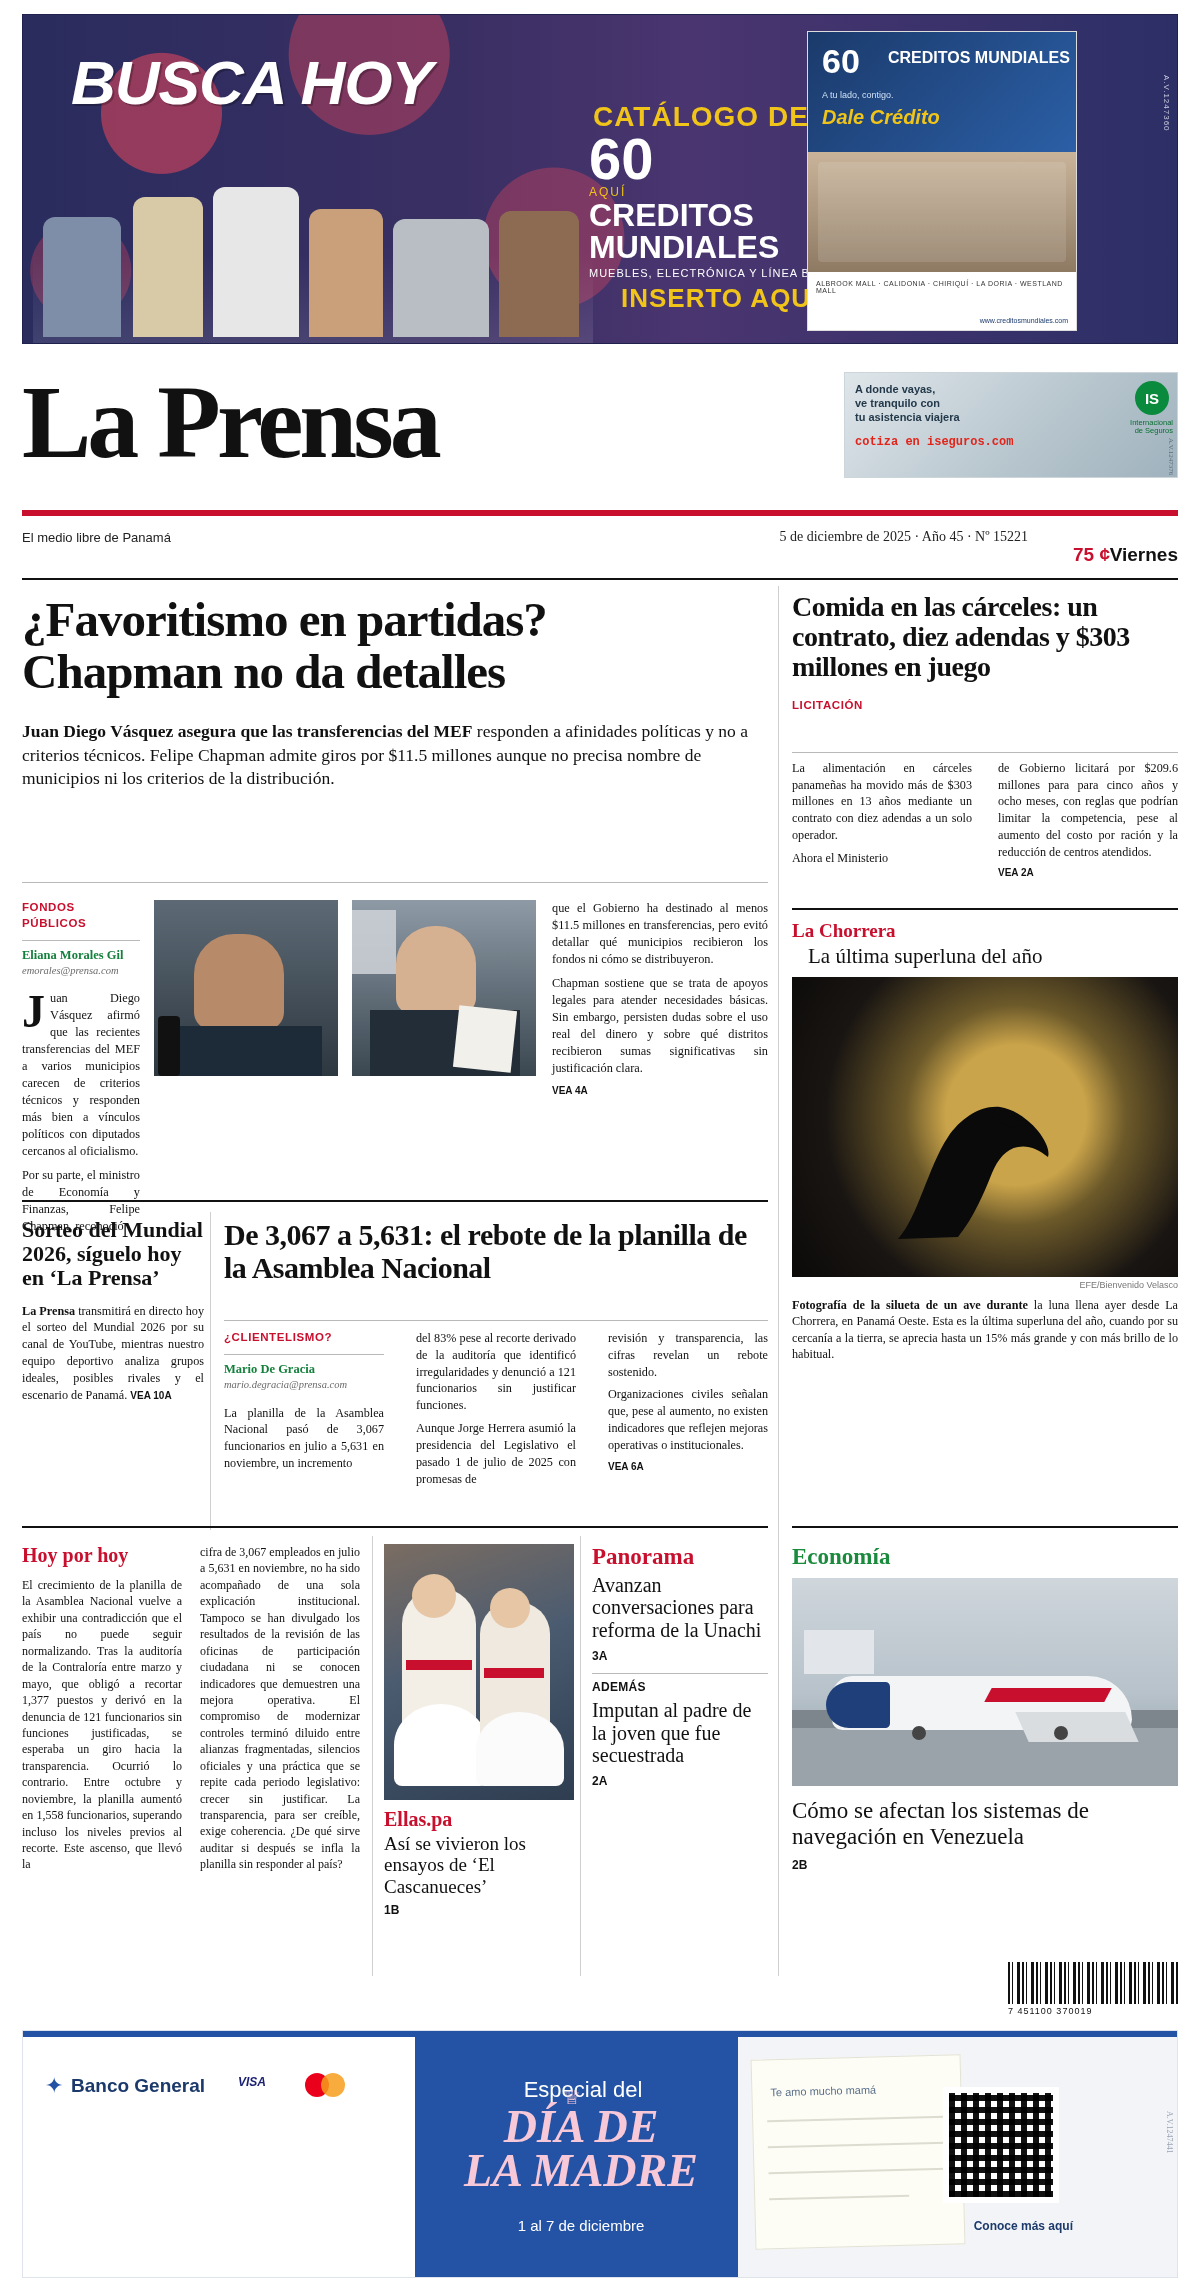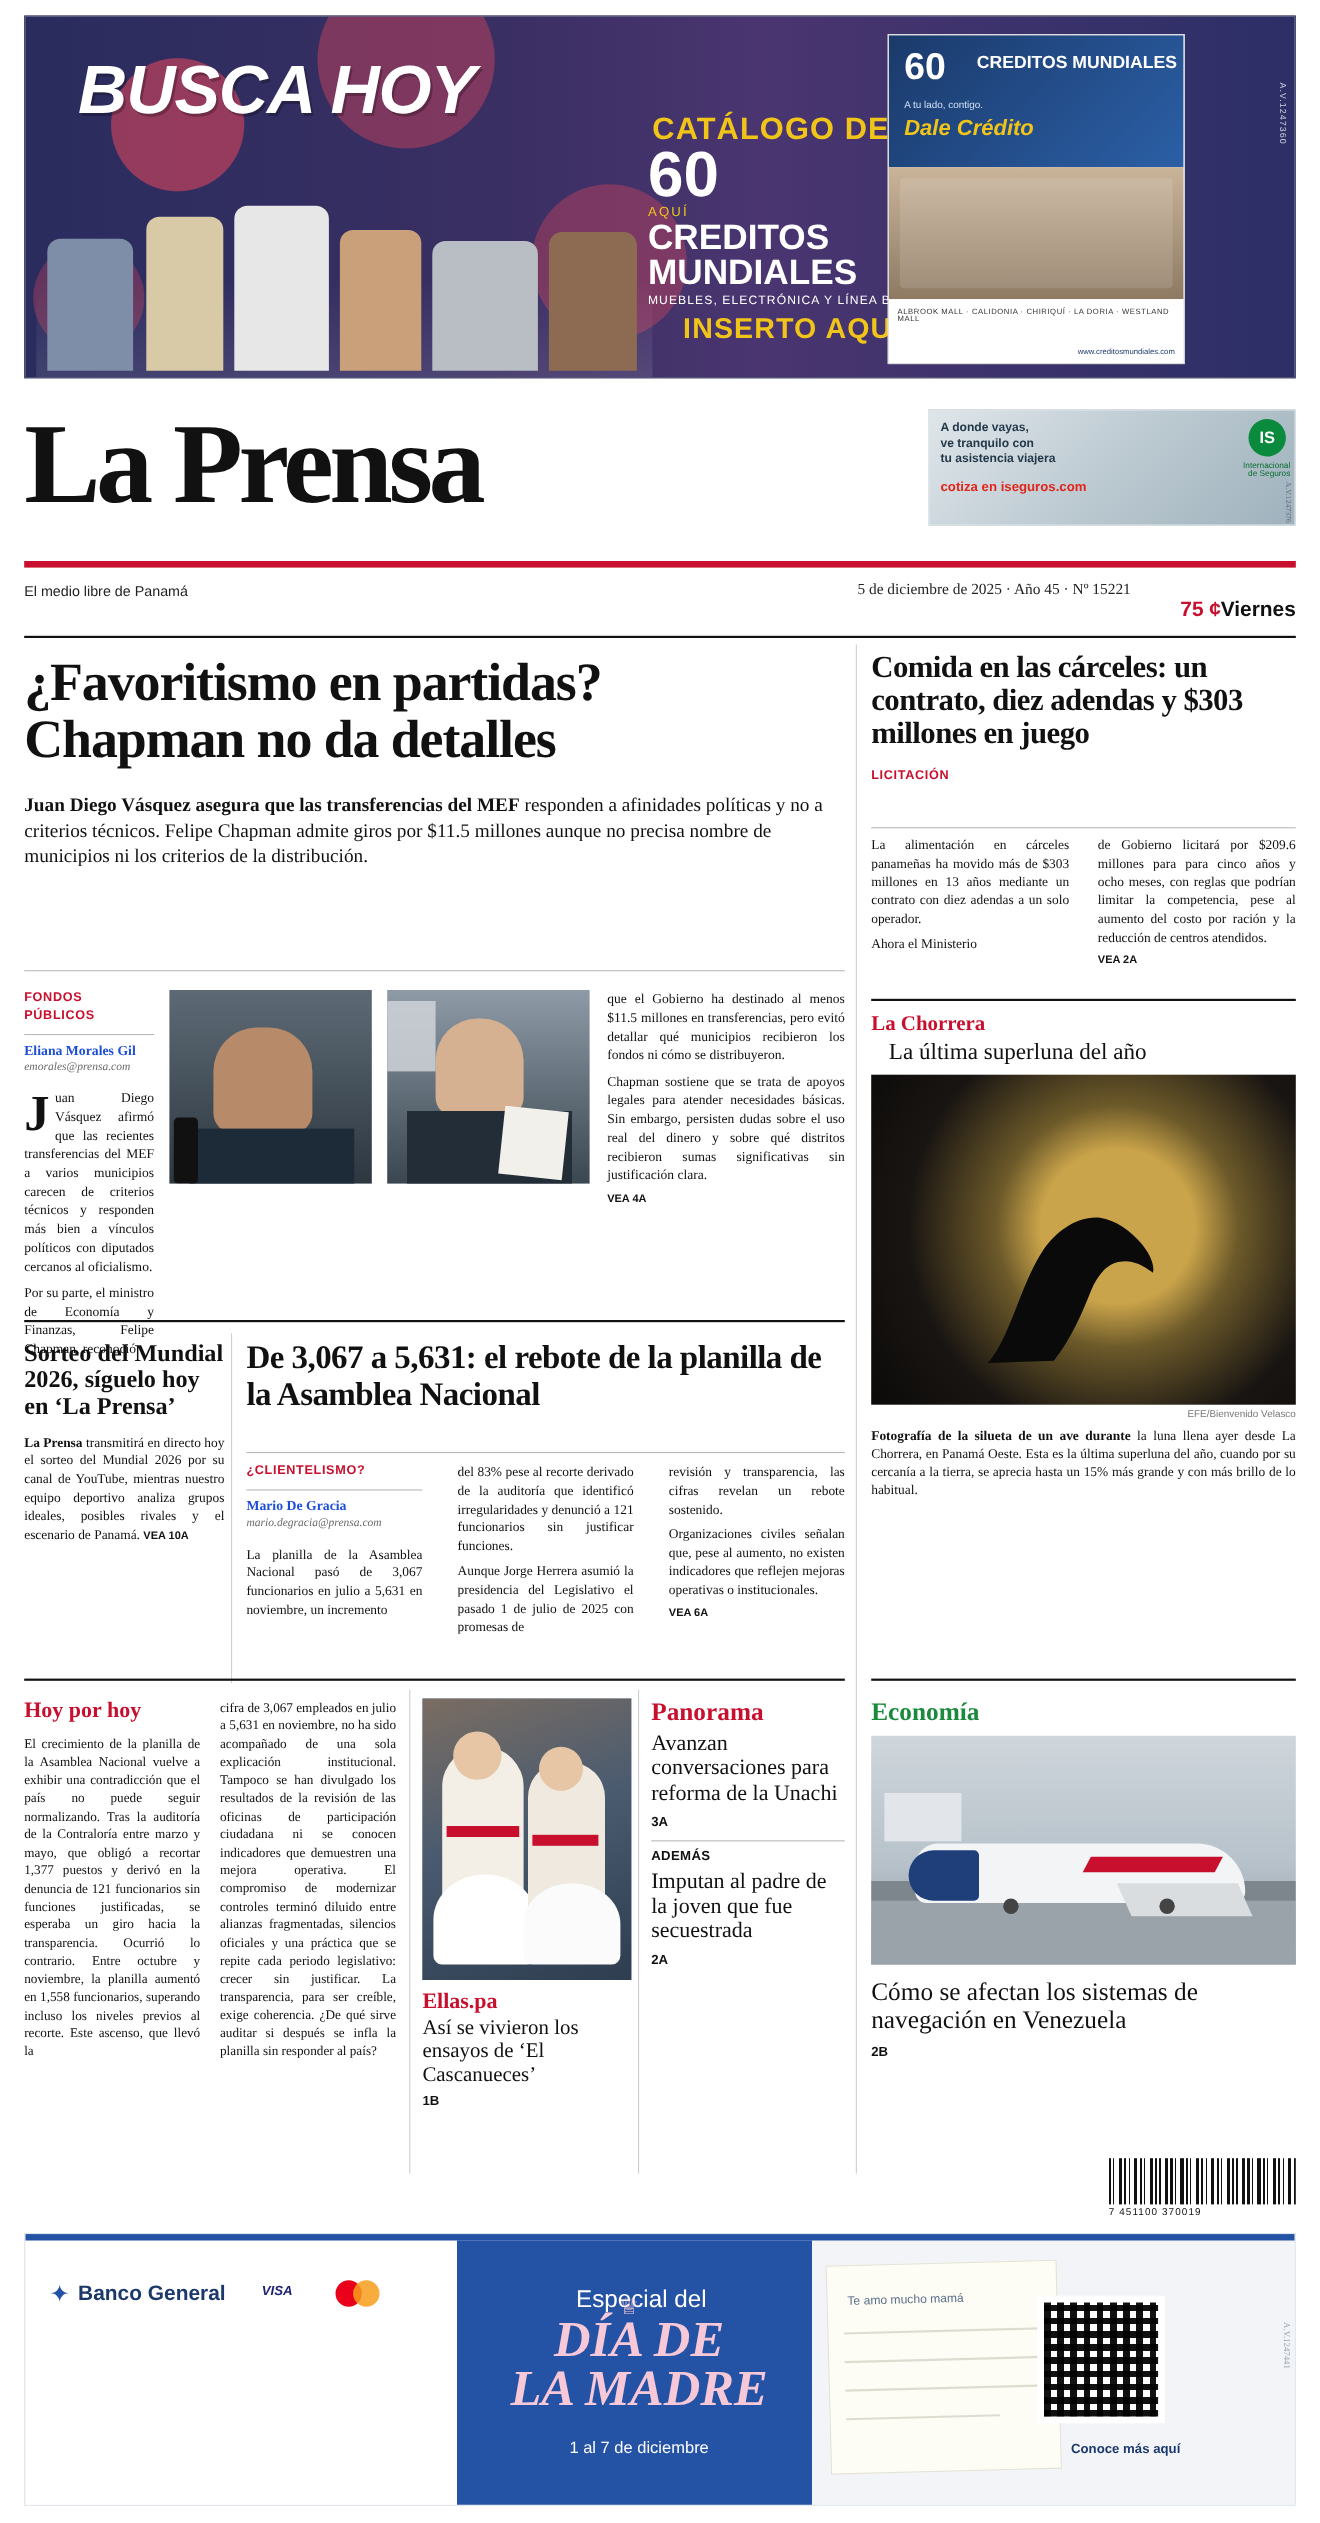--- a/index.html
+++ b/index.html
@@ -84,21 +84,21 @@
     font-family:"Liberation Serif", serif; font-weight:bold;
     font-size:104px; letter-spacing:-4px; line-height:1; color:#111;
     position:absolute; left:0; top:10px;
   }
   .ins-ad {
     position:absolute; right:0; top:12px; width:334px; height:106px;
     background:linear-gradient(135deg,#dfe6ea 0%, #b9c7cf 55%, #9fb2bd 100%);
     border:1px solid #cbd5da; overflow:hidden;
   }
   .ins-ad .txt { position:absolute; left:10px; top:10px; font-family:"Liberation Sans",sans-serif; font-size:11px; color:#23394a; line-height:1.25; font-weight:bold;}
-  .ins-ad .cotiza { position:absolute; left:10px; top:62px; font-family:Liberation Sans, sans-serif; font-size:12px; color:#e1251b; font-weight:bold;}
+  .ins-ad .cotiza { position:absolute; left:10px; top:62px; font-family:Liberation Mono, monospace; font-size:12px; color:#e1251b; font-weight:bold;}
   .ins-ad .badge { position:absolute; right:8px; top:8px; width:34px; height:34px; border-radius:50%; background:#0a8a3c; color:#fff; font-family:"Liberation Sans",sans-serif; font-weight:bold; font-size:15px; display:flex; align-items:center; justify-content:center;}
   .ins-ad .badge-sub { position:absolute; right:4px; top:46px; font-family:"Liberation Sans",sans-serif; font-size:7.5px; color:#0a6e31; text-align:right; line-height:1.1;}
   .ins-ad .code { position:absolute; right:2px; bottom:2px; font-size:7px; color:#5d6e79; writing-mode:vertical-rl;}
 
   .red-rule { position:absolute; left:22px; top:510px; width:1156px; height:6px; background:#c8102e; }
   .mast-meta { position:absolute; left:22px; top:522px; width:1156px; height:40px; font-family:"Liberation Sans", sans-serif; }
   .mast-meta .slogan { position:absolute; left:0; top:8px; font-size:13px; color:#222; }
   .mast-meta .date { position:absolute; right:150px; top:7px; font-size:14px; color:#222; font-family:"Liberation Serif",serif;}
   .mast-meta .price { position:absolute; right:68px; top:22px; font-size:19px; font-weight:bold; color:#c8102e; }
   .mast-meta .day { position:absolute; right:0; top:22px; font-size:19px; font-weight:bold; color:#111; }
@@ -116,21 +116,21 @@
     font-size:49px; line-height:1.06; letter-spacing:-1px; color:#111;
   }
   .lead .deck {
     margin-top:22px; font-size:17.5px; line-height:1.36; color:#111;
   }
   .lead .deck b { font-weight:bold; }
   .kicker {
     font-family:"Liberation Sans", sans-serif; font-weight:bold;
     font-size:11.5px; color:#c8102e; letter-spacing:.6px;
   }
-  .byline { font-family:"Liberation Serif", serif; font-weight:bold; font-size:12.5px; color:#1d4ed8; margin-top:6px;}
+  .byline { font-family:"Liberation Serif", serif; font-weight:bold; font-size:12.5px; color:#15803d; margin-top:6px;}
   .bymail { font-family:"Liberation Serif", serif; font-size:10.5px; color:#6a6a6a; font-style:italic; }
 
   .lead-body { position:absolute; left:22px; top:900px; width:746px; height:290px; }
   .lb-col { position:absolute; font-size:12.3px; line-height:1.38; text-align:justify; }
   .lb-col p { margin:0 0 7px 0; }
   .dropcap::first-letter {
     float:left; font-size:46px; line-height:.82; font-weight:bold; padding-right:5px; padding-top:3px;
   }
 
   .photo { background:#2a2a2a; position:absolute; overflow:hidden; }

